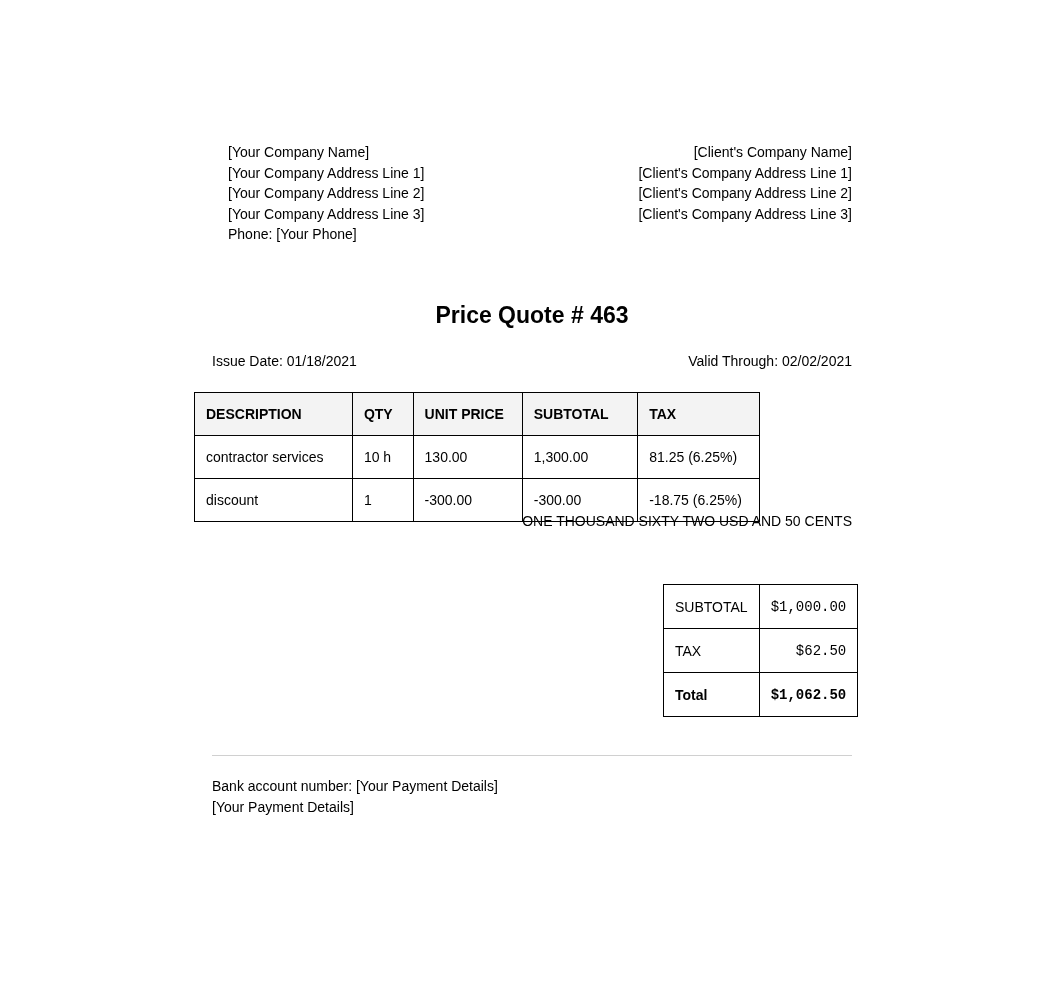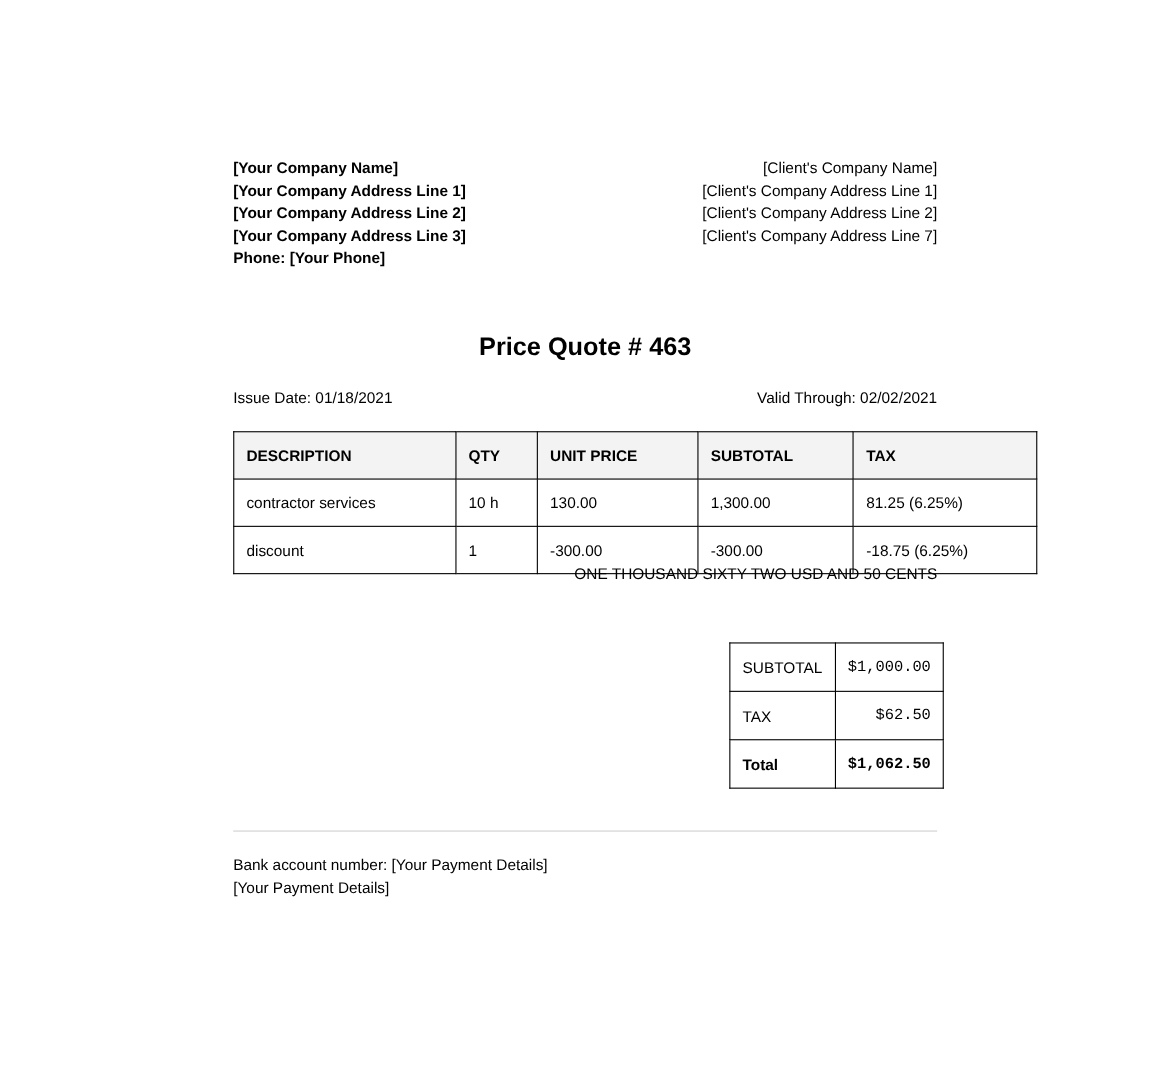--- a/index.html
+++ b/index.html
@@ -1,28 +1,28 @@
 <!DOCTYPE html>
 <html><head>
   <meta charset="utf-8">
   <style>
     html, body { margin: 0; padding: 0; background: #ffffff; }
     body {
       width: 1064px; height: 992px; position: relative;
       font-family: "Liberation Sans", sans-serif; color: #000000; font-size: 14px;
     }
     .abs { position: absolute; }
-    .from-block { left: 212px; top: 142px; width: 320px; font-weight: bold; line-height: 20.6px; }
+    .from-block { left: 228px; top: 142px; width: 320px; font-weight: normal; line-height: 20.6px; }
     .to-block { right: 212px; top: 142px; width: 320px; text-align: right; line-height: 20.6px; }
     .to-block .made-for { font-weight: bold; }
     .title { left: 212px; width: 640px; top: 302px; text-align: center; font-size: 23px; font-weight: bold; }
     .issue { left: 212px; top: 353px; text-align: right; }
     .valid { right: 212px; top: 353px; text-align: left; }
     table { border-collapse: collapse; }
-    .items { position: absolute; left: 212px; top: 392px; width: 731px; }
+    .items { position: absolute; left: 194px; top: 392px; width: 566px; }
     .items th, .items td {
       border: 1px solid #000000; height: 43px; padding: 0 11px; text-align: left;
       font-size: 14px; box-sizing: border-box;
     }
     .items th { background: #f3f3f3; font-weight: bold; }
     .items col.c1 { width: 177px; } .items col.c2 { width: 65px; } .items col.c3 { width: 128px; }
     .items col.c4 { width: 124px; } .items col.c5 { width: 146px; }
     .words { left: 212px; width: 640px; top: 513px; text-align: right; }
     .totals { position: absolute; left: 663px; top: 584px; width: 189px; }
     .totals td { border: 1px solid #000000; height: 44px; padding: 0 11px; box-sizing: border-box; }
@@ -40,21 +40,21 @@
   <div>[Your Company Address Line 1]</div>
   <div>[Your Company Address Line 2]</div>
   <div>[Your Company Address Line 3]</div>
   <div>Phone: [Your Phone]</div>
 </div>
 
 <div class="abs to-block">
   <div>[Client's Company Name]</div>
   <div>[Client's Company Address Line 1]</div>
   <div>[Client's Company Address Line 2]</div>
-  <div>[Client's Company Address Line 7]</div>
+  <div>[Client's Company Address Line 3]</div>
 </div>
 
 <div class="abs title">Price Quote # 463</div>
 <div class="abs issue">Issue Date: 01/18/2021</div>
 <div class="abs valid">Valid Through: 02/02/2021</div>
 
 <table class="items">
   <colgroup>
       <col class="c1">
       <col class="c2">

